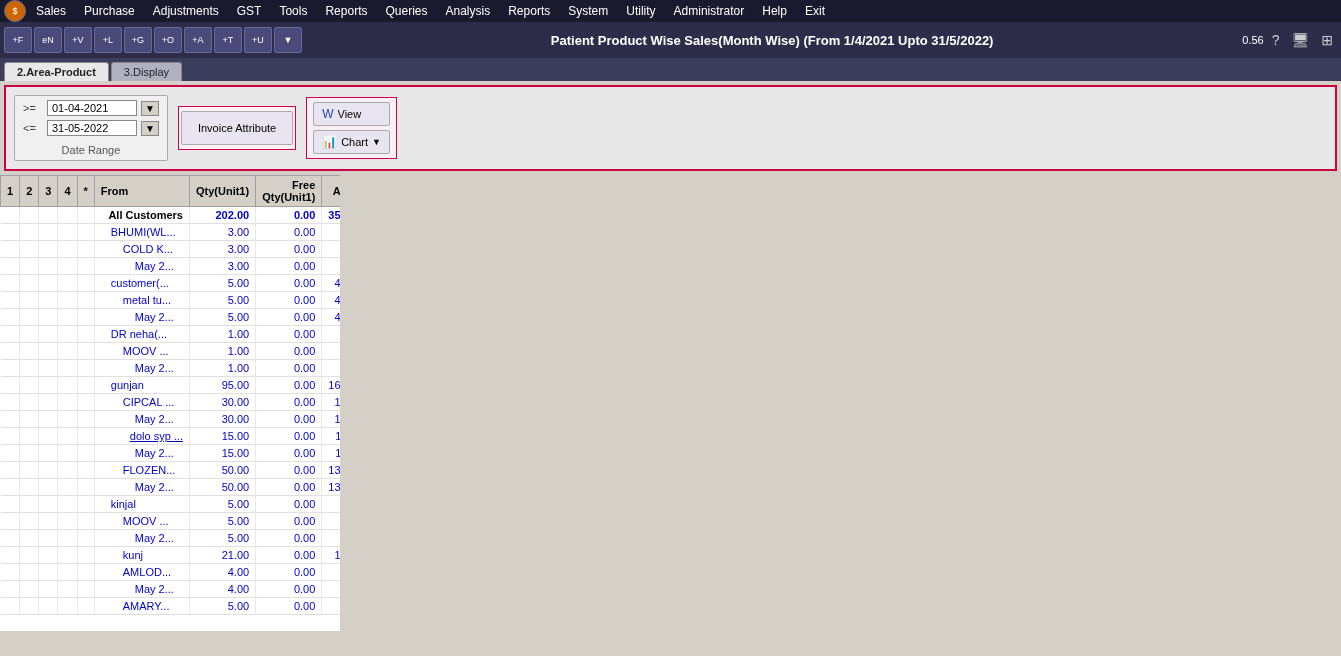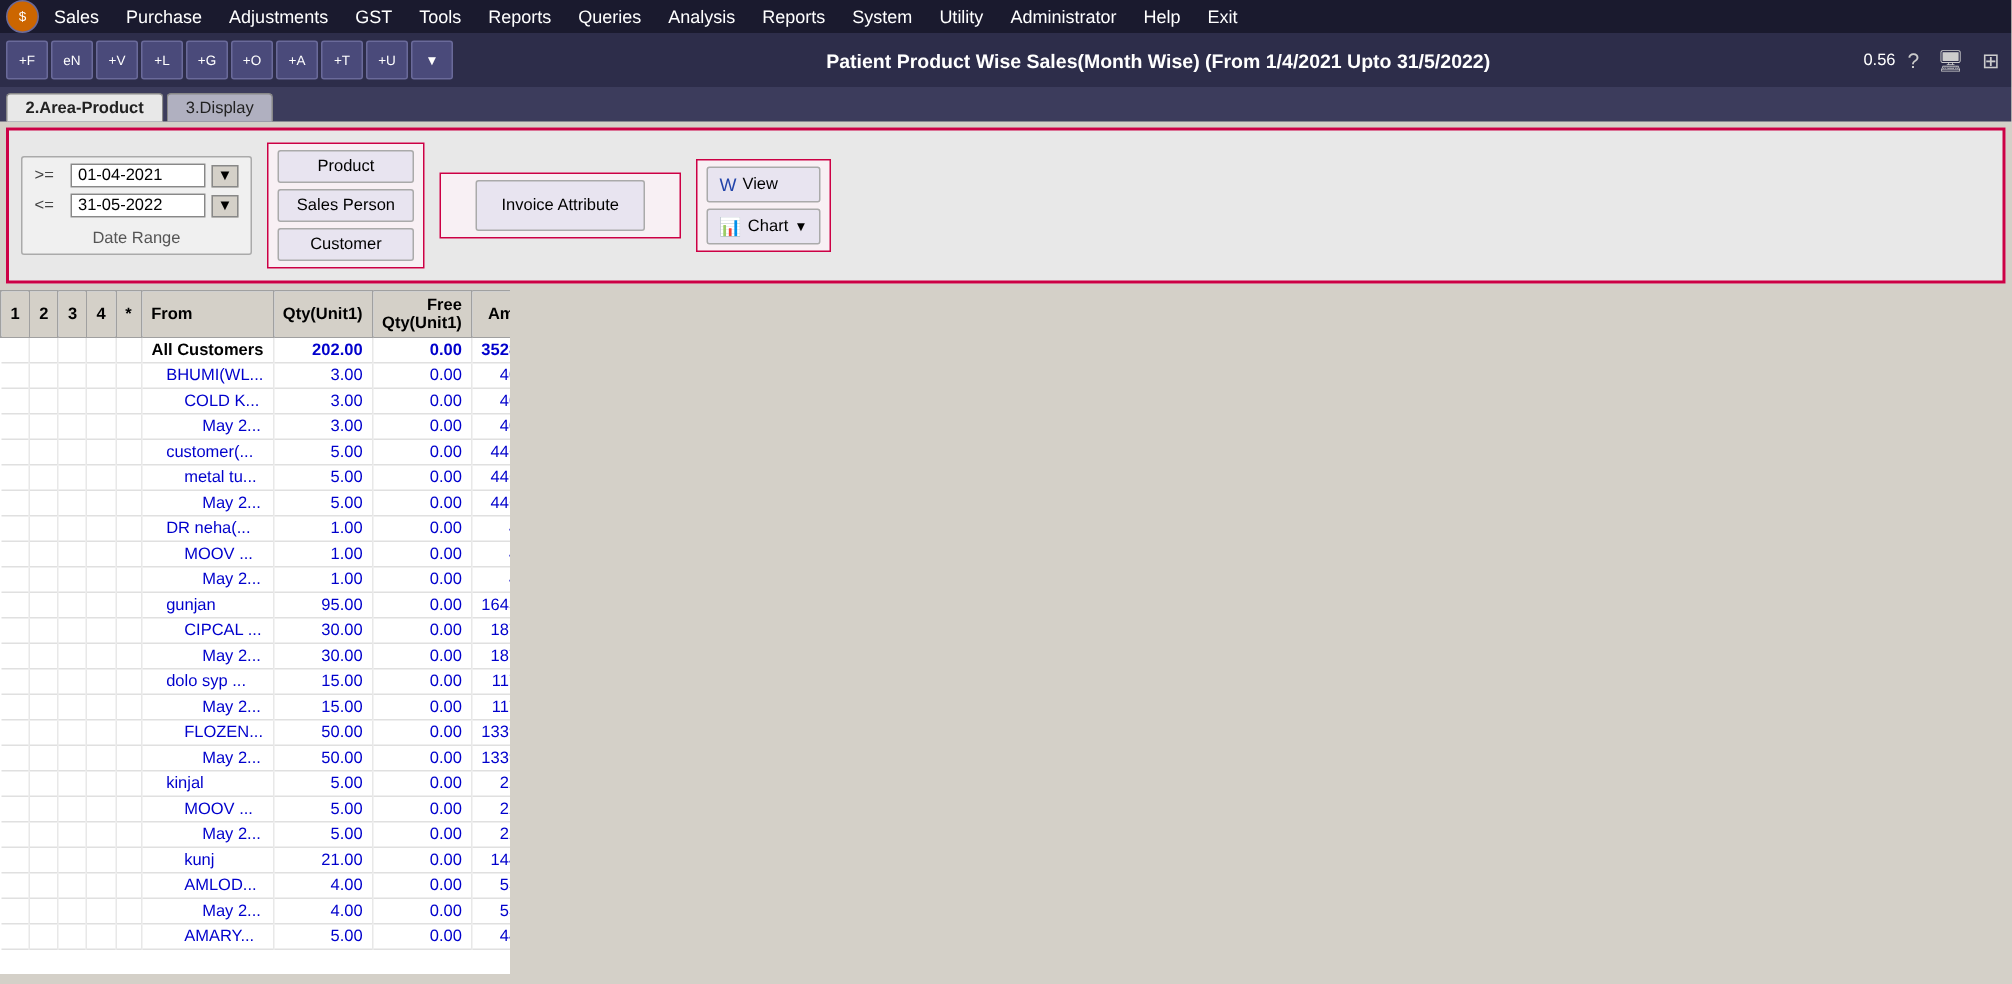--- a/index.html
+++ b/index.html
@@ -186,21 +186,21 @@
       cursor: pointer;
       text-align: center;
       border-radius: 2px;
       min-width: 80px;
     }
 
     .invoice-btn-group {
       display: flex;
       flex-direction: column;
       gap: 4px;
-      padding: 4px 23px;
+      padding: 4px 2px;
       border: 1px solid #cc0044;
       background: #f8f0f4;
     }
     .invoice-attr-btn {
       background: #e8e4f0;
       border: 1px solid #aaa;
       padding: 10px 16px;
       font-size: 11px;
       cursor: pointer;
       text-align: center;
@@ -335,25 +335,20 @@
     </div>
     <div class="filter-row">
       <span class="filter-label">&lt;=</span>
       <input class="filter-input" type="text" value="31-05-2022" style="">
       <button class="filter-dropdown-btn">▼</button>
     </div>
     <div class="filter-section-label">Date Range</div>
   </div>
 
 
-  <div class="action-btn-group">
-    <button class="action-btn">Product</button>
-    <button class="action-btn">Sales Person</button>
-    <button class="action-btn">Customer</button>
-  </div>
 
   <div class="invoice-btn-group">
     <button class="invoice-attr-btn">Invoice Attribute</button>
   </div>
 
   <div class="view-chart-group">
     <button class="view-chart-btn">
       <span class="btn-icon">W</span>
       <span>View</span>
     </button>
@@ -524,21 +519,21 @@
             <td class="col-num" style="color: rgb(0, 0, 204);">30.00</td>
             <td class="col-num" style="color: rgb(0, 0, 204);">0.00</td>
             <td class="col-num" style="color: rgb(0, 0, 204);">1875.00</td>
           </tr>
           <tr>
             <td style="padding: 0px 1px; text-align: center; font-size: 9px;"></td>
             <td style="padding: 0px 1px; text-align: center; font-size: 9px;"></td>
             <td style="padding: 0px 1px; text-align: center; font-size: 9px;"></td>
             <td style="padding: 0px 1px; text-align: center; font-size: 9px;"></td>
             <td style="padding: 0px 1px; text-align: center; font-size: 9px;"></td>
-            <td style="padding-left: 16px; color: rgb(0, 0, 204);">dolo syp ...</td>
+            <td style="padding-left: 35px; color: rgb(0, 0, 204); text-decoration: underline;">dolo syp ...</td>
             <td class="col-num" style="color: rgb(0, 0, 204);">15.00</td>
             <td class="col-num" style="color: rgb(0, 0, 204);">0.00</td>
             <td class="col-num" style="color: rgb(0, 0, 204);">1170.00</td>
           </tr>
           <tr>
             <td style="padding: 0px 1px; text-align: center; font-size: 9px;"></td>
             <td style="padding: 0px 1px; text-align: center; font-size: 9px;"></td>
             <td style="padding: 0px 1px; text-align: center; font-size: 9px;"></td>
             <td style="padding: 0px 1px; text-align: center; font-size: 9px;"></td>
             <td style="padding: 0px 1px; text-align: center; font-size: 9px;"></td>

